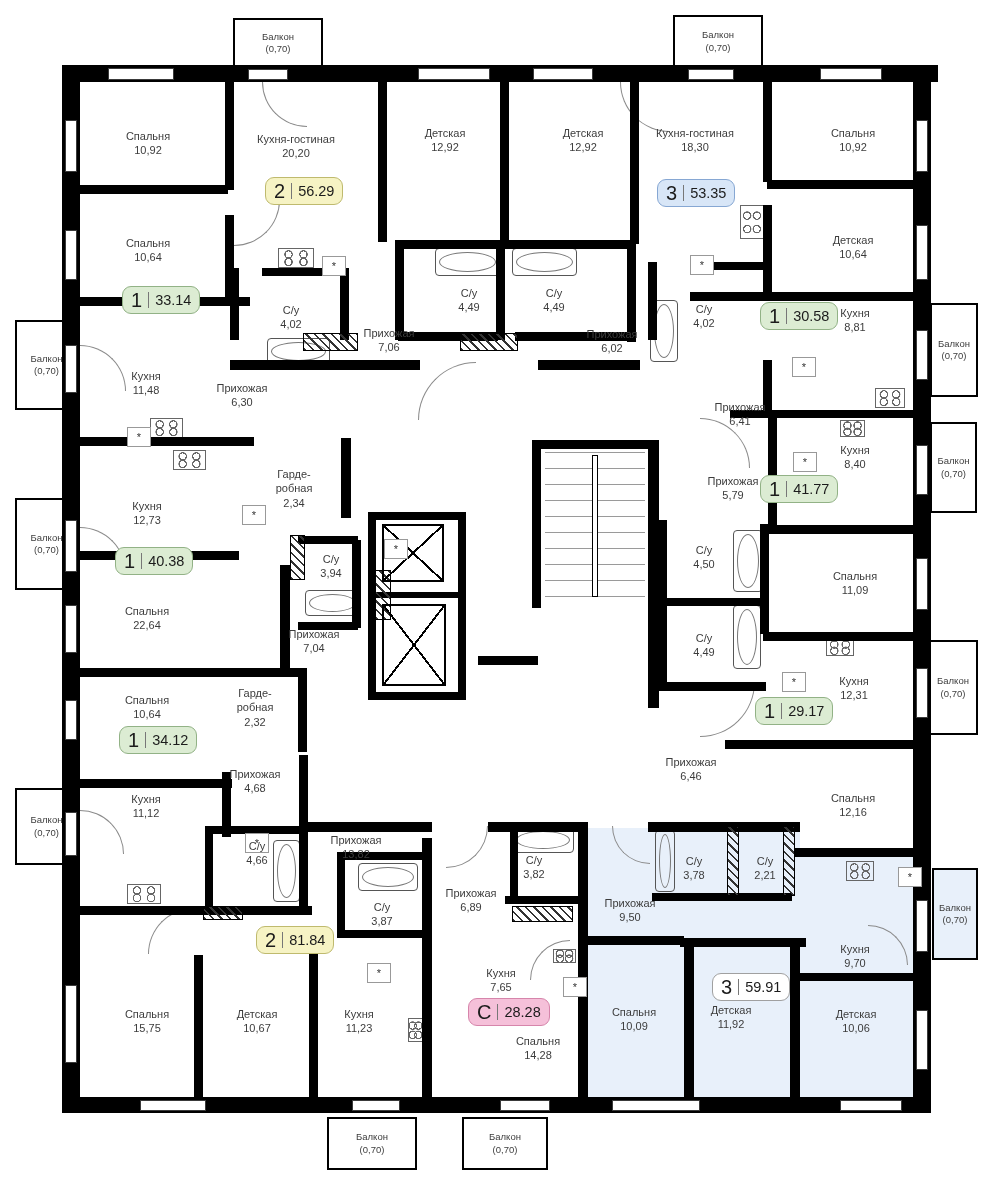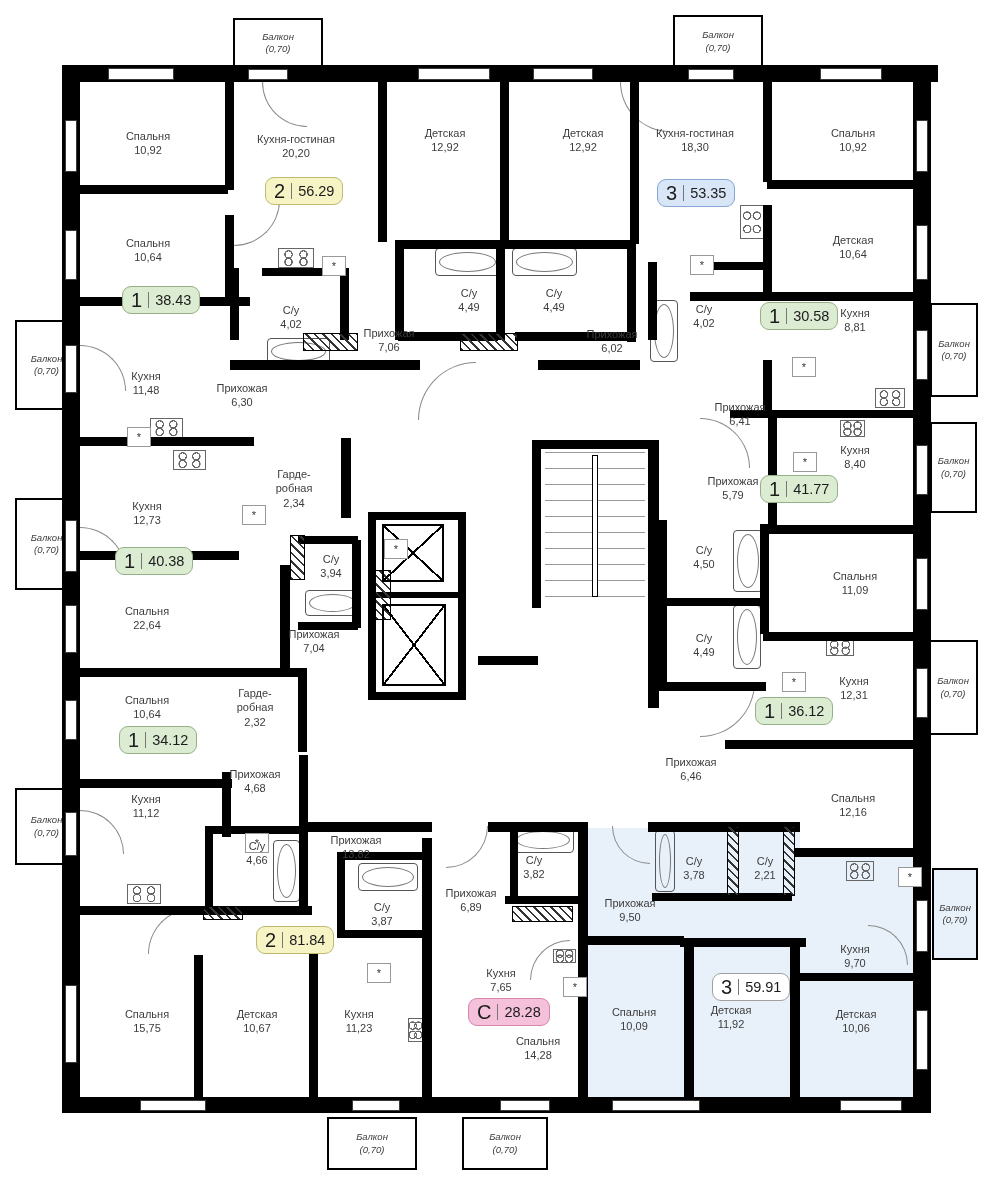--- a/index.html
+++ b/index.html
@@ -4,21 +4,21 @@
 <style>
   html,body{margin:0;padding:0;background:#fff;}
   #plan{position:relative;width:1000px;height:1184px;background:#fff;overflow:hidden;
         font-family:"Liberation Sans", sans-serif;}
   .hl{position:absolute;z-index:0;}
   .wall{position:absolute;background:#000;z-index:2;}
   .win{position:absolute;background:#fff;border:1px solid #3a3a3a;z-index:3;box-sizing:border-box;}
   .hatch{position:absolute;z-index:2;border:1px solid #000;box-sizing:border-box;
          background:repeating-linear-gradient(45deg,#333 0 1.5px,transparent 1.5px 6px);}
   .balc{position:absolute;border:2.5px solid #000;box-sizing:border-box;background:#fff;z-index:1;
-        display:flex;align-items:center;justify-content:center;text-align:center;font-style:italic;}
+        display:flex;align-items:center;justify-content:center;text-align:center;}
   .balc .t{font-size:9.5px;line-height:1.3;color:#3d3d3d;}
   .room{position:absolute;z-index:4;text-align:center;font-size:11px;line-height:1.3;color:#3c3c3c;}
   .badge{position:absolute;z-index:5;height:28px;border-radius:9px;display:flex;align-items:center;
          padding:0 8px;box-sizing:border-box;border:1.5px solid;}
   .badge .n{font-size:20px;color:#1c1c1c;}
   .badge .sep{width:1px;height:16px;background:#777;margin:0 6px;}
   .badge .a{font-size:14.5px;color:#1c1c1c;}
   .tub{position:absolute;border:1.2px solid #555;border-radius:4px;z-index:1;box-sizing:border-box;}
   .tub:before{content:"";position:absolute;inset:3px;border:1px solid #777;border-radius:50%;}
   .stove{position:absolute;border:1px solid #666;z-index:1;box-sizing:border-box;
@@ -469,41 +469,41 @@
         <div class="a">56.29</div>
       </div>
       <div class="badge" style="left: 657px; top: 179px; background: rgb(216, 230, 247); border-color: rgb(134, 167, 211);">
         <div class="n">3</div>
         <div class="sep"></div>
         <div class="a">53.35</div>
       </div>
       <div class="badge" style="left: 122px; top: 286px; background: rgb(220, 236, 211); border-color: rgb(146, 178, 134);">
         <div class="n">1</div>
         <div class="sep"></div>
-        <div class="a">38.43</div>
+        <div class="a">33.14</div>
       </div>
       <div class="badge" style="left: 760px; top: 302px; background: rgb(220, 236, 211); border-color: rgb(146, 178, 134);">
         <div class="n">1</div>
         <div class="sep"></div>
         <div class="a">30.58</div>
       </div>
       <div class="badge" style="left: 760px; top: 475px; background: rgb(220, 236, 211); border-color: rgb(146, 178, 134);">
         <div class="n">1</div>
         <div class="sep"></div>
         <div class="a">41.77</div>
       </div>
       <div class="badge" style="left: 115px; top: 547px; background: rgb(220, 236, 211); border-color: rgb(146, 178, 134);">
         <div class="n">1</div>
         <div class="sep"></div>
         <div class="a">40.38</div>
       </div>
       <div class="badge" style="left: 755px; top: 697px; background: rgb(220, 236, 211); border-color: rgb(146, 178, 134);">
         <div class="n">1</div>
         <div class="sep"></div>
-        <div class="a">36.12</div>
+        <div class="a">29.17</div>
       </div>
       <div class="badge" style="left: 119px; top: 726px; background: rgb(220, 236, 211); border-color: rgb(146, 178, 134);">
         <div class="n">1</div>
         <div class="sep"></div>
         <div class="a">34.12</div>
       </div>
       <div class="badge" style="left: 256px; top: 926px; background: rgb(246, 243, 196); border-color: rgb(191, 186, 110);">
         <div class="n">2</div>
         <div class="sep"></div>
         <div class="a">81.84</div>

